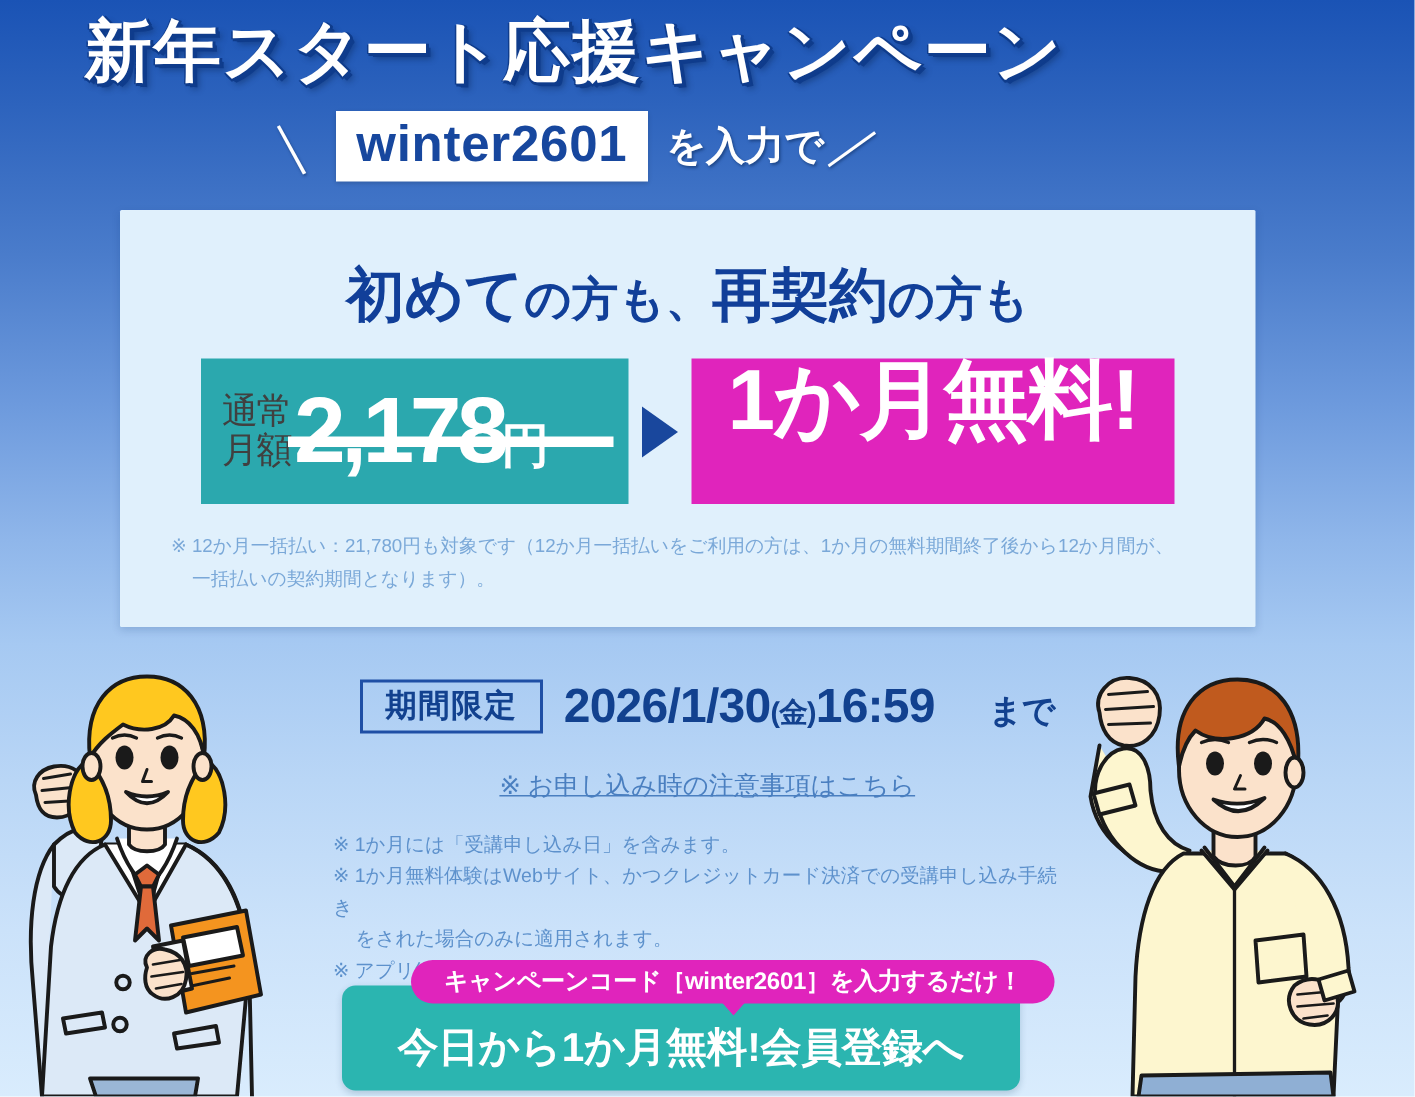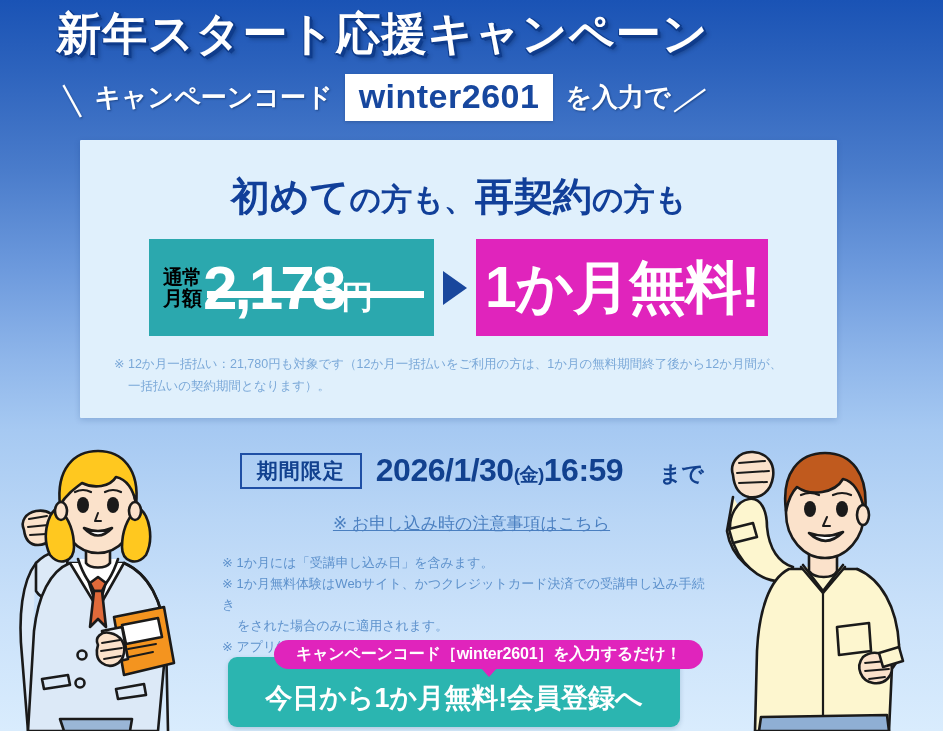--- a/index.html
+++ b/index.html
@@ -125,23 +125,23 @@
     position: relative;
     width: 285px;
     background: #2ba8ae;
     display: flex;
     align-items: center;
     padding-left: 14px;
     box-sizing: border-box;
     overflow: hidden;
   }
   .old-label {
-    color: #000000;
-    font-size: 20px;
-    font-weight: 700;
+    color: #404040;
+    font-size: 24px;
+    font-weight: 400;
     line-height: 1.05;
     letter-spacing: -1px;
     z-index: 2;
     white-space: nowrap;
   }
   .old-amount {
     position: relative;
     color: #ffffff;
     font-size: 62px;
     font-weight: 700;
@@ -176,24 +176,23 @@
     justify-content: center;
   }
   .arrow {
     width: 0;
     height: 0;
     border-top: 17px solid transparent;
     border-bottom: 17px solid transparent;
     border-left: 24px solid #19479d;
   }
   .new-price {
-    width: 292px;
+    width: 322px;
     background: #e024bc;
     display: flex;
-    align-items: center;
     justify-content: center;
   }
   .new-price-text {
     color: #ffffff;
     font-size: 57px;
     font-weight: 700;
     letter-spacing: -1px;
     line-height: 1;
   }
 
@@ -329,21 +328,20 @@
 </style>
 </head>
 <body>
 
 <div class="stage">
 
   <div class="header">
     <h1 class="main-title">新年スタート応援キャンペーン</h1>
     <div class="code-line">
       <span class="slash left">＼</span>
-      <span>キャンペーンコード</span>
       <span class="code-chip">winter2601</span>
       <span>を入力で</span>
       <span class="slash right">／</span>
     </div>
   </div>
 
   <div class="panel">
     <div class="panel-head">
       <span>初めて</span><span class="sm">の方も、</span><span>再契約</span><span class="sm">の方も</span>
     </div>

